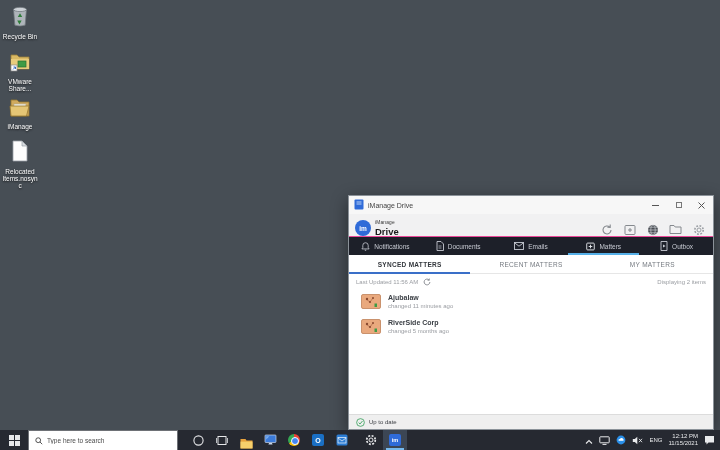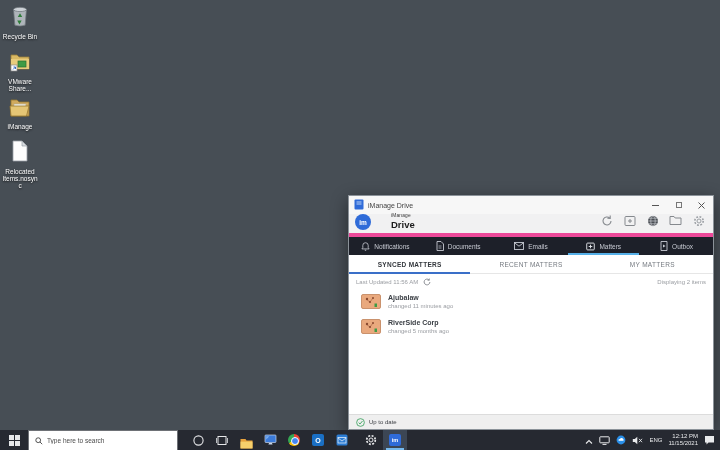--- a/index.html
+++ b/index.html
@@ -13,21 +13,21 @@
 
   
   .window { position:absolute; left:348px; top:195px; width:366px; height:235px; background:#fff; border:1px solid #8b9299; box-shadow:0 5px 16px rgba(0,0,0,.45); display:flex; flex-direction:column; }
   .titlebar { height:18px; background:#f7f7f7; display:flex; align-items:center; padding-left:5px; flex:0 0 auto; }
   .titlebar-title { font-size:7px; color:#444; margin-left:4px; }
   .win-controls { margin-left:auto; display:flex; height:100%; }
   .win-btn { width:23px; height:100%; display:flex; align-items:center; justify-content:center; color:#555; }
   .min-glyph { width:7px; height:1px; background:#555; }
   .max-glyph { width:6px; height:6px; border:1px solid #777; }
 
-  .header { height:23px; background:#f1f1f2; border-bottom:4px solid #ec4899; display:flex; align-items:flex-start; padding:0 6px; flex:0 0 auto;gap:16px; }
+  .header { height:23px; background:#f1f1f2; border-bottom:1px solid #ec4899; display:flex; align-items:flex-end; padding:0 6px; flex:0 0 auto; }
   .logo-circle { width:16px; height:16px; border-radius:50%; background:#2f6bd8; color:#fff; font-size:6.5px; font-weight:bold; display:flex; align-items:center; justify-content:center; }
   .brand { margin-left:4px; line-height:1; }
   .brand-top { font-size:4.8px; color:#333; letter-spacing:.2px; }
   .brand-bottom { font-size:9.5px; font-weight:bold; color:#1c1c1c; margin-top:1px; }
   .header-tools { margin-left:auto; display:flex; align-items:center; gap:10px; padding-right:2px; }
   .tool-btn { width:13px; height:13px; display:flex; align-items:center; justify-content:center; }
 
   .navbar { height:18px; background:#1d2029; display:flex; flex:0 0 auto; }
   .nav-item { flex:1; display:flex; align-items:center; justify-content:center; gap:4px; color:#c7cad2; font-size:6.5px; position:relative; }
   .nav-item.active::after { content:""; position:absolute; left:1px; right:1px; bottom:0; height:2px; background:#56b0e8; }

